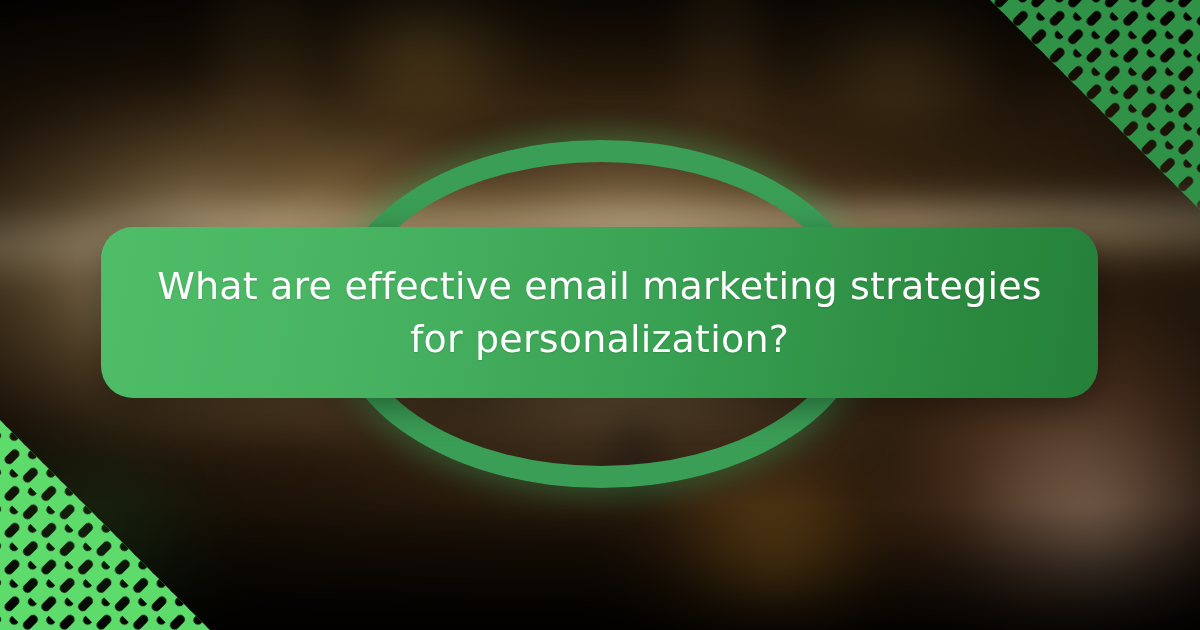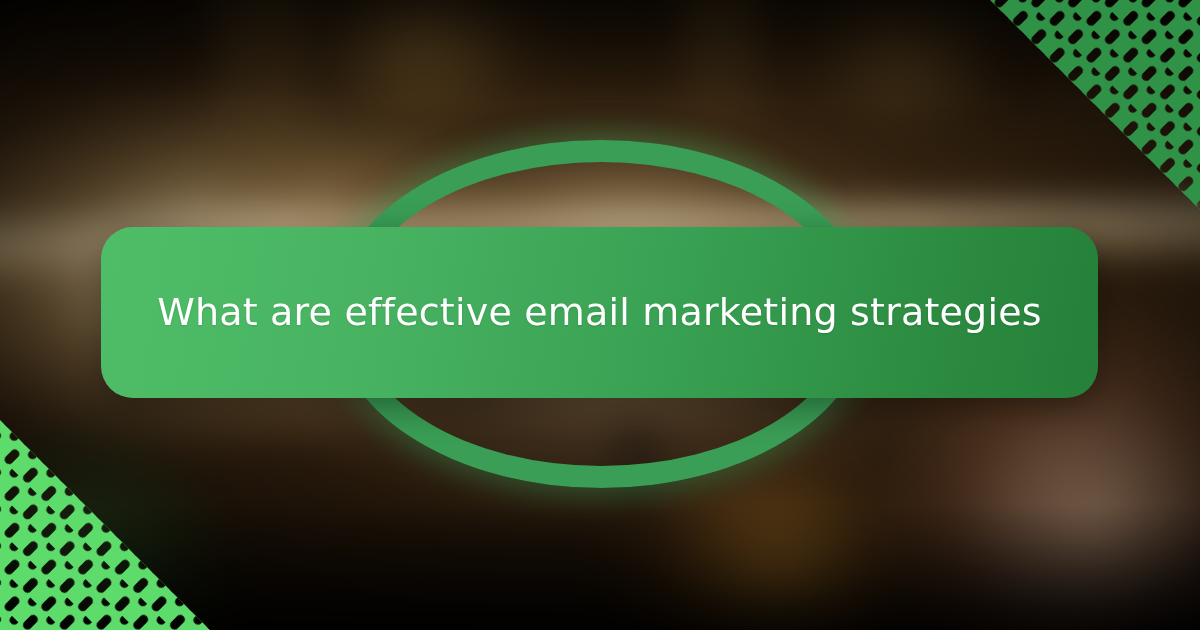--- a/index.html
+++ b/index.html
@@ -179,16 +179,17 @@
       </mask>
     </defs>
     <g clip-path="url(#clip-bl)" mask="url(#mask-bl)">
       <rect x="0" y="0" width="210" height="210" fill="#5ddc6b"></rect>
     </g>
   </svg>
 
   <div class="question-card">
     <div class="question-text">
       <span class="line">What are effective email marketing strategies</span>
+      <span class="line">for personalization?</span>
     </div>
   </div>
 
 </div>
 
 </body></html>

